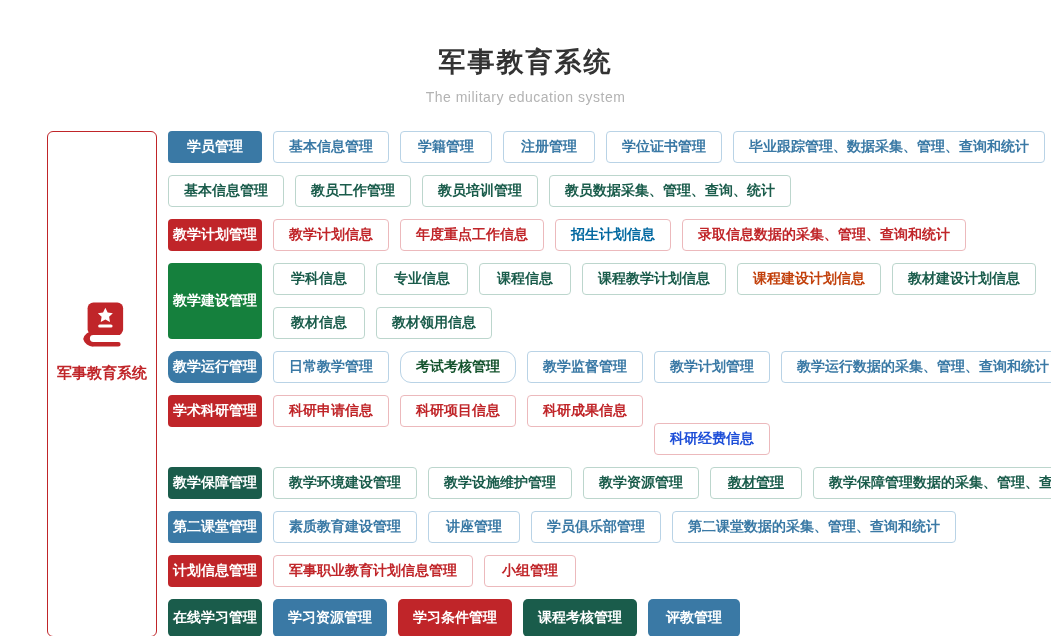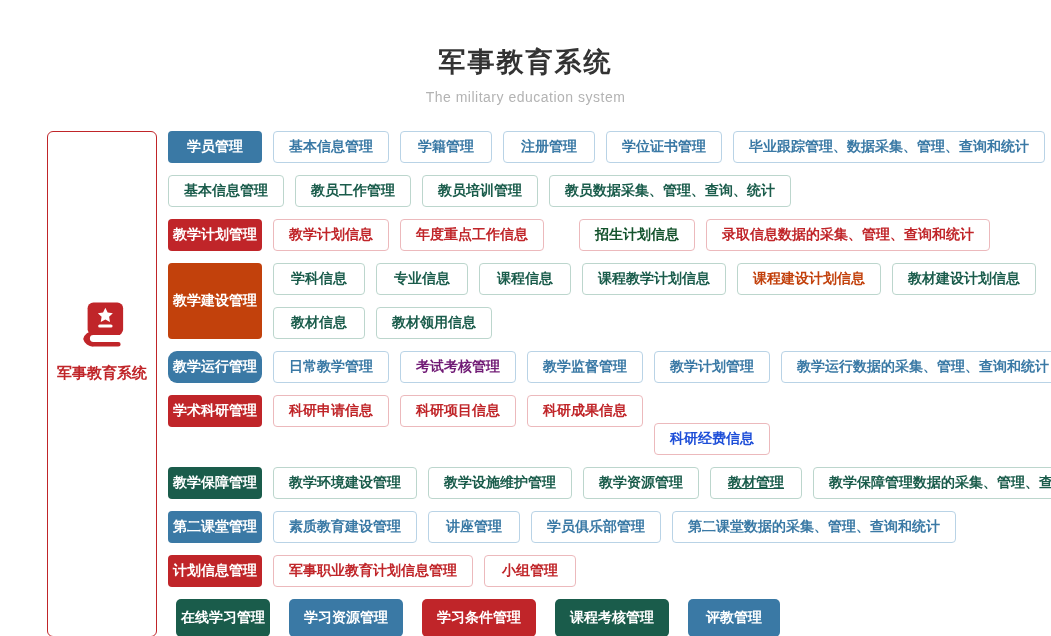--- a/index.html
+++ b/index.html
@@ -83,21 +83,21 @@
     color: #ffffff;
   }
   .parent.stretch { height: auto; align-self: stretch; }
   .child {
     min-width: 92px;
     padding: 12px 15px;
     background: #ffffff;
     border: 1px solid transparent;
   }
   .child.filled { border: none; color: #ffffff; }
-  .row-lg .btn { height: 38px; border-radius: 5px; margin-left: 8px; }
+  .row-lg .btn { height: 38px; border-radius: 5px; }
 </style>
 </head>
 <body>
 
 <div class="page">
   <div class="header">
     <div class="title">军事教育系统</div>
     <div class="subtitle">The military education system</div>
   </div>
 
@@ -137,48 +137,48 @@
               <div class="btn child" style="border-color: rgb(188, 214, 205); color: rgb(26, 92, 75);">教员数据采集、管理、查询、统计</div>
             </div>
           </div>
         </div>
         <div class="row">
           <div class="btn parent" style="background: rgb(192, 37, 41);">教学计划管理</div>
           <div class="children">
             <div class="line">
               <div class="btn child" style="border-color: rgb(236, 185, 188); color: rgb(192, 37, 41);">教学计划信息</div>
               <div class="btn child" style="border-color: rgb(236, 185, 188); color: rgb(192, 37, 41);">年度重点工作信息</div>
-              <div class="btn child" style="border-color: rgb(236, 185, 188); color: #14532d; margin-left: 24px;">招生计划信息</div>
+              <div class="btn child" style="border-color: rgb(236, 185, 188); color: #0369a1;">招生计划信息</div>
               <div class="btn child" style="border-color: rgb(236, 185, 188); color: rgb(192, 37, 41);">录取信息数据的采集、管理、查询和统计</div>
             </div>
           </div>
         </div>
         <div class="row">
-          <div class="btn parent stretch" style="background: #c2410c;">教学建设管理</div>
+          <div class="btn parent stretch" style="background: #15803d;">教学建设管理</div>
           <div class="children">
             <div class="line">
               <div class="btn child" style="border-color: rgb(188, 214, 205); color: rgb(26, 92, 75);">学科信息</div>
               <div class="btn child" style="border-color: rgb(188, 214, 205); color: rgb(26, 92, 75);">专业信息</div>
               <div class="btn child" style="border-color: rgb(188, 214, 205); color: rgb(26, 92, 75);">课程信息</div>
               <div class="btn child" style="border-color: rgb(188, 214, 205); color: rgb(26, 92, 75);">课程教学计划信息</div>
               <div class="btn child" style="border-color: rgb(188, 214, 205); color: #c2410c;">课程建设计划信息</div>
               <div class="btn child" style="border-color: rgb(188, 214, 205); color: rgb(26, 92, 75);">教材建设计划信息</div>
             </div>
             <div class="line">
               <div class="btn child" style="border-color: rgb(188, 214, 205); color: rgb(26, 92, 75);">教材信息</div>
               <div class="btn child" style="border-color: rgb(188, 214, 205); color: rgb(26, 92, 75);">教材领用信息</div>
             </div>
           </div>
         </div>
         <div class="row">
           <div class="btn parent" style="background: rgb(58, 121, 165); border-radius: 9px;">教学运行管理</div>
           <div class="children">
             <div class="line">
               <div class="btn child" style="border-color: rgb(185, 211, 230); color: rgb(58, 121, 165);">日常教学管理</div>
-              <div class="btn child" style="border-color: rgb(185, 211, 230); color: #701a75;">考试考核管理</div>
+              <div class="btn child" style="border-color: rgb(185, 211, 230); color: #14532d; border-radius: 11px;">考试考核管理</div>
               <div class="btn child" style="border-color: rgb(185, 211, 230); color: rgb(58, 121, 165);">教学监督管理</div>
               <div class="btn child" style="border-color: rgb(185, 211, 230); color: rgb(58, 121, 165);">教学计划管理</div>
               <div class="btn child" style="border-color: rgb(185, 211, 230); color: rgb(58, 121, 165);">教学运行数据的采集、管理、查询和统计</div>
             </div>
           </div>
         </div>
         <div class="row">
           <div class="btn parent" style="background: rgb(192, 37, 41);">学术科研管理</div>
           <div class="children">
             <div class="line">

